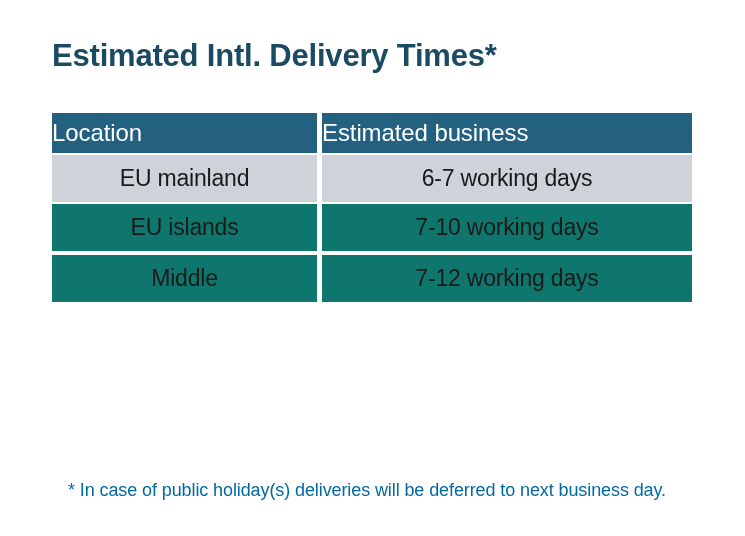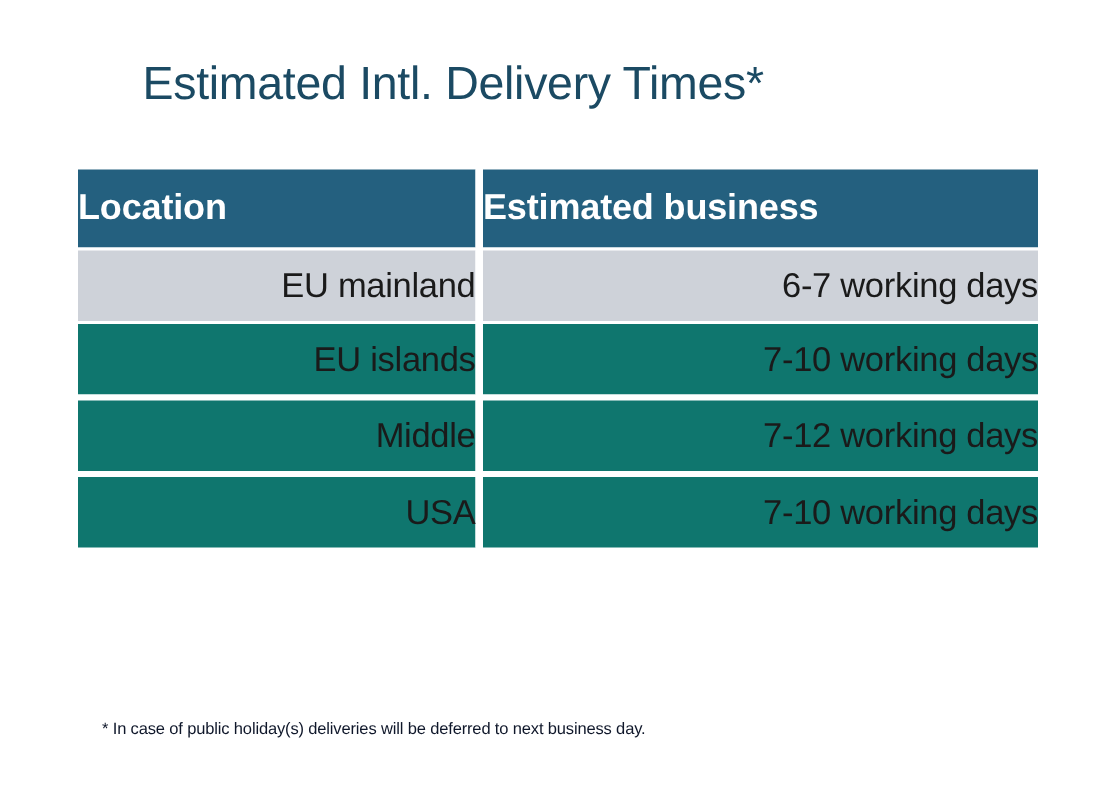--- a/index.html
+++ b/index.html
@@ -20,25 +20,24 @@
     height: 536px;
     background: #ffffff;
     box-sizing: border-box;
   }
 
   .page-title {
     position: absolute;
     left: 52px;
     top: 38px;
     font-size: 31px;
-    font-weight: normal;
+    font-weight: bold;
     color: #1b4a63;
     letter-spacing: -0.2px;
     white-space: nowrap;
-    margin-left: 43px;
   }
 
   .delivery-table {
     position: absolute;
     left: 52px;
     top: 113px;
     width: 640px;
     border-collapse: separate;
     border-spacing: 0;
   }
@@ -47,25 +46,25 @@
   .delivery-table col.col-gap      { width: 5px;   }
   .delivery-table col.col-delivery { width: 370px; }
 
   .delivery-table th,
   .delivery-table td {
     padding: 0;
     margin: 0;
   }
 
   .hdr-cell {
-    height: 52px;
+    height: 40px;
     background: #24607f;
     color: #ffffff;
     font-size: 24px;
-    font-weight: bold;
+    font-weight: normal;
     text-align: left;
     vertical-align: middle;
     padding-left: 13px;
     box-sizing: border-box;
     letter-spacing: -0.1px;
     white-space: nowrap;
   }
 
   .gap-cell {
     background: #ffffff;
@@ -77,36 +76,36 @@
     padding: 0;
     line-height: 0;
     font-size: 0;
   }
 
   .data-cell {
     height: 47px;
     font-size: 23px;
     color: #1a1a1a;
     vertical-align: middle;
-    text-align: right;
+    text-align: center;
     padding-left: 13px;
     box-sizing: border-box;
     letter-spacing: -0.2px;
     white-space: nowrap;
   }
 
   tr.band-dark .data-cell  { background: #ced2d9; }
   tr.band-light .data-cell { background: #0f766e; }
 
   .footnote {
     position: absolute;
     left: 68px;
     top: 480px;
-    font-size: 11px;
-    color: #0f172a;
+    font-size: 18px;
+    color: #0369a1;
     letter-spacing: -0.1px;
     white-space: nowrap;
   }
 </style>
 </head>
 <body>
 
 <div class="page">
 
   <div class="page-title">Estimated Intl. Delivery Times*</div>
@@ -177,24 +176,19 @@
         <td></td>
       </tr>
 
 
       <tr class="row-spacer">
         <td></td>
         <td></td>
         <td></td>
       </tr>
 
-      <tr class="band-light">
-        <td class="data-cell">USA</td>
-        <td class="gap-cell"></td>
-        <td class="data-cell">7-10 working days</td>
-      </tr>
 
     </tbody>
   </table>
 
   <div class="footnote">* In case of public holiday(s) deliveries will be deferred to next business day.</div>
 
 </div>
 
 </body></html>

